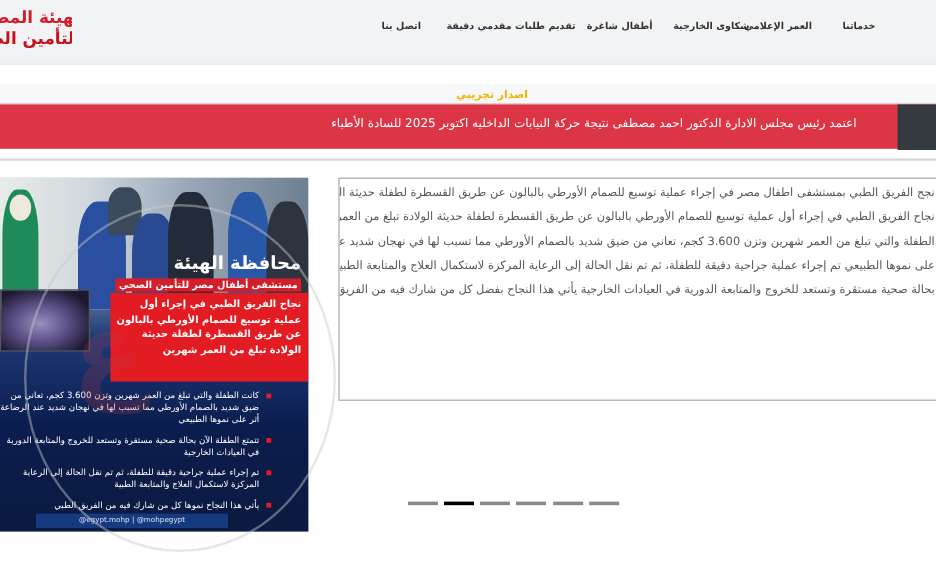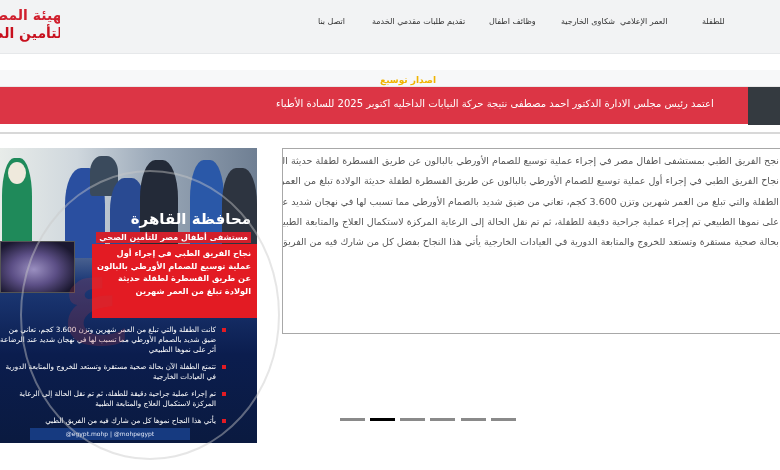--- a/index.html
+++ b/index.html
@@ -23,21 +23,21 @@
     display: block; white-space: nowrap; color: #d0202e; font-weight: bold;
     font-size: 14px; line-height: 18px; position: relative;
   }
   .logo-line.l1 { right: -12px; }
   .logo-line.l2 { right: -8px; color: #c8101e; }
   .nav {
     position: absolute; top: 17px; height: 16px; display: block;
   }
   .nav-item {
     position: absolute; top: 0; white-space: nowrap; font-size: 8px; color: #333;
-    direction: rtl; cursor: pointer; font-weight: normal;
+    direction: rtl; cursor: pointer; font-weight: bold;
   }
 
   
   .beta-bar {
     position: absolute; left: 0; top: 70px; width: 780px; height: 24px;
     background: #f7f8f9;
   }
   .beta-text {
     position: absolute; left: 380px; top: 5px; font-size: 9px; color: #f0b400;
     direction: rtl; white-space: nowrap; font-weight: bold;
@@ -131,51 +131,51 @@
 <body>
 
 <div class="page">
 
   <div class="header">
     <div class="logo">
       <span class="logo-line l1">الهيئة المصرية</span>
       <span class="logo-line l2">للتأمين الصحي</span>
     </div>
     <div class="nav">
-      <span class="nav-item" style="left:702px;">للطفلة</span>
+      <span class="nav-item" style="left:702px;">خدماتنا</span>
       <span class="nav-item" style="left:620px;">العمر الإعلامي</span>
       <span class="nav-item" style="left:561px;">شكاوى الخارجية</span>
-      <span class="nav-item" style="left:489px;">وظائف اطفال</span>
-      <span class="nav-item" style="left:372px;">تقديم طلبات مقدمي الخدمة</span>
+      <span class="nav-item" style="left:489px;">أطفال شاغرة</span>
+      <span class="nav-item" style="left:372px;">تقديم طلبات مقدمي دقيقة</span>
       <span class="nav-item" style="left:318px;">اتصل بنا</span>
     </div>
   </div>
 
   <div class="beta-bar">
-    <span class="beta-text">اصدار توسيع</span>
+    <span class="beta-text">اصدار تجريبي</span>
   </div>
 
   <div class="ticker">
     <span class="ticker-text">اعتمد رئيس مجلس الادارة الدكتور احمد مصطفى نتيجة حركة النيابات الداخليه اكتوبر 2025 للسادة الأطباء</span>
     <div class="ticker-label"></div>
   </div>
   <div class="ticker-bottom"></div>
 
   <div class="news-image">
     <div class="img-photo">
       <div class="person" style="left:2px;top:10px;width:30px;height:95px;background:#1f8a5a;"></div>
       <div class="person" style="left:8px;top:14px;width:18px;height:22px;background:#efe9dc;border-radius:50%;"></div>
       <div class="person" style="left:65px;top:20px;width:40px;height:90px;background:#2a4fa0;"></div>
       <div class="person" style="left:90px;top:8px;width:28px;height:40px;background:#3a4a5c;"></div>
       <div class="person" style="left:110px;top:30px;width:36px;height:80px;background:#294a92;"></div>
       <div class="person" style="left:140px;top:12px;width:38px;height:95px;background:#232a38;"></div>
       <div class="person" style="left:190px;top:12px;width:34px;height:95px;background:#2a58a8;"></div>
       <div class="person" style="left:222px;top:20px;width:35px;height:90px;background:#2d3440;"></div>
     </div>
-    <div class="img-title">محافظة القاهرة</div>
+    <div class="img-title">محافظة الهيئة</div>
     <div class="img-subtitle">مستشفى أطفال مصر للتأمين الصحي</div>
     <div class="img-scan"></div>
     <div class="img-redbox">نجاح الفريق الطبي في إجراء أول عملية توسيع للصمام الأورطي بالبالون عن طريق القسطرة لطفلة حديثة الولادة تبلغ من العمر شهرين</div>
     <div class="img-bullets">
       <div class="bullet">كانت الطفلة والتي تبلغ من العمر شهرين وتزن 3.600 كجم، تعاني من ضيق شديد بالصمام الأورطي مما تسبب لها في نهجان شديد عند الرضاعة أثر على نموها الطبيعي</div>
       <div class="bullet">تتمتع الطفلة الآن بحالة صحية مستقرة وتستعد للخروج والمتابعة الدورية في العيادات الخارجية</div>
       <div class="bullet">تم إجراء عملية جراحية دقيقة للطفلة، ثم تم نقل الحالة إلى الرعاية المركزة لاستكمال العلاج والمتابعة الطبية</div>
       <div class="bullet">يأتي هذا النجاح نموها كل من شارك فيه من الفريق الطبي</div>
     </div>
     <div class="img-footer">@egypt.mohp | @mohpegypt</div>

